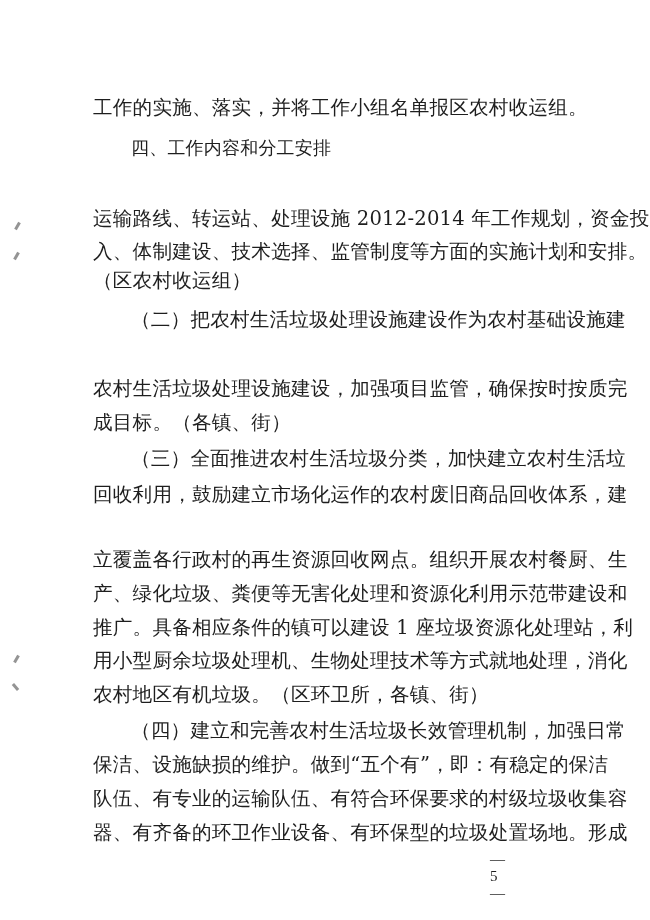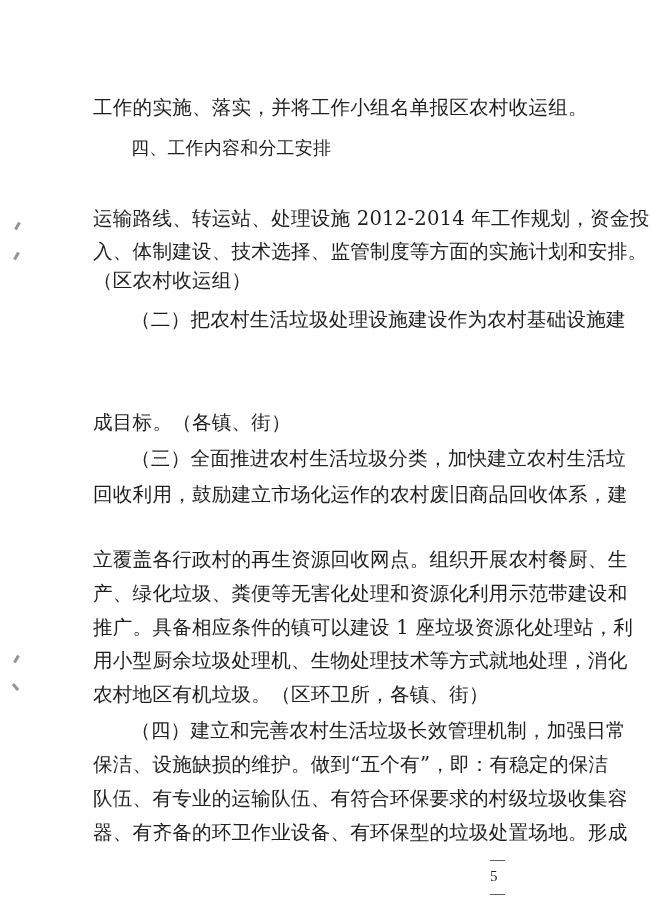--- a/index.html
+++ b/index.html
@@ -28,20 +28,21 @@
   <div class="mark" style="left:15px;top:252px;"></div>
   <div class="mark" style="left:15px;top:655px;"></div>
   <div class="mark" style="left:14px;top:683px;transform:rotate(-40deg);"></div>
 
   <div class="line" style="top:95px;">工作的实施、落实，并将工作小组名单报区农村收运组。</div>
   <div class="line indent heading" style="top:135px;">四、工作内容和分工安排</div>
   <div class="line" style="top:206px;">运输路线、转运站、处理设施 2012-2014 年工作规划，资金投</div>
   <div class="line" style="top:239px;">入、体制建设、技术选择、监管制度等方面的实施计划和安排。</div>
   <div class="line" style="top:268px;">（区农村收运组）</div>
   <div class="line indent" style="top:307px;">（二）把农村生活垃圾处理设施建设作为农村基础设施建</div>
+  <div class="line" style="top:376px;">农村生活垃圾处理设施建设，加强项目监管，确保按时按质完</div>
   <div class="line" style="top:410px;">成目标。（各镇、街）</div>
   <div class="line indent" style="top:446px;">（三）全面推进农村生活垃圾分类，加快建立农村生活垃</div>
   <div class="line" style="top:482px;text-align:right;">回收利用，鼓励建立市场化运作的农村废旧商品回收体系，建</div>
   <div class="line" style="top:547px;">立覆盖各行政村的再生资源回收网点。组织开展农村餐厨、生</div>
   <div class="line" style="top:581px;">产、绿化垃圾、粪便等无害化处理和资源化利用示范带建设和</div>
   <div class="line" style="top:615px;">推广。具备相应条件的镇可以建设 1 座垃圾资源化处理站，利</div>
   <div class="line" style="top:648px;">用小型厨余垃圾处理机、生物处理技术等方式就地处理，消化</div>
   <div class="line" style="top:682px;">农村地区有机垃圾。（区环卫所，各镇、街）</div>
   <div class="line indent" style="top:718px;">（四）建立和完善农村生活垃圾长效管理机制，加强日常</div>
   <div class="line" style="top:752px;">保洁、设施缺损的维护。做到“五个有”，即：有稳定的保洁</div>

